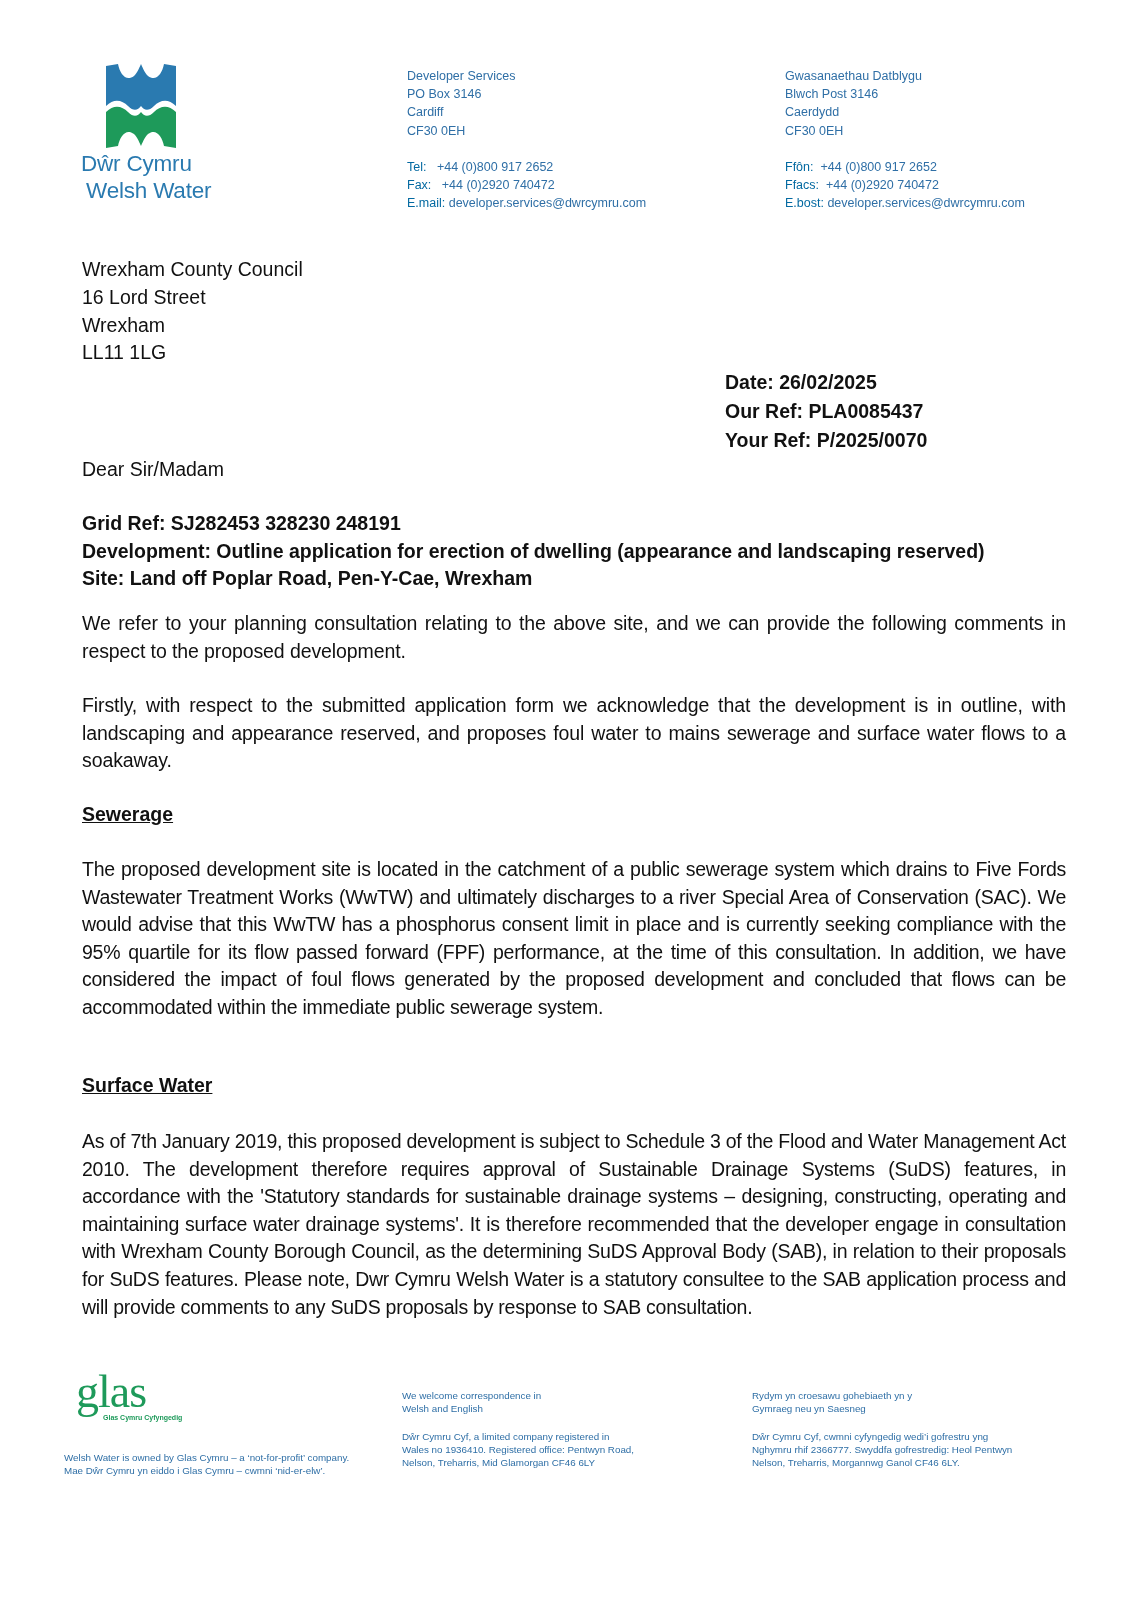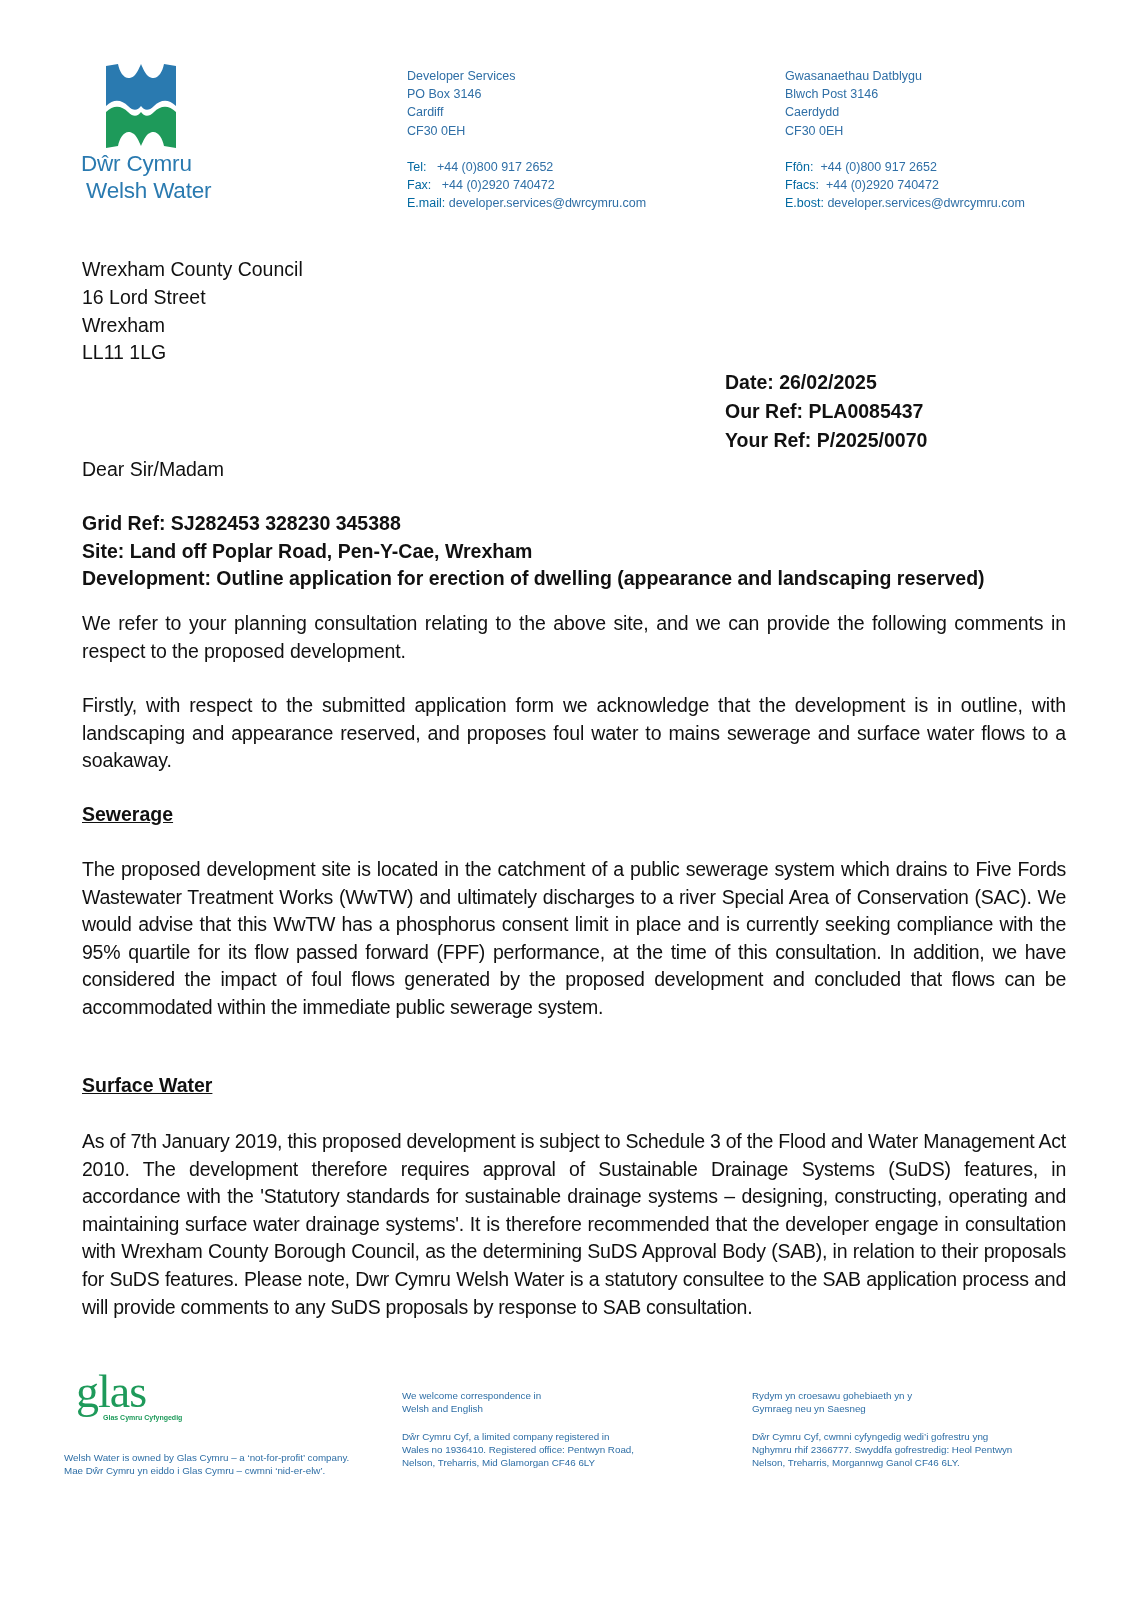--- a/index.html
+++ b/index.html
@@ -96,23 +96,23 @@
 
 <div id="refs" class="abs">
   <div>Date: 26/02/2025</div>
   <div>Our Ref: PLA0085437</div>
   <div>Your Ref: P/2025/0070</div>
 </div>
 
 <div id="salutation" class="abs letter">Dear Sir/Madam</div>
 
 <div id="subject" class="abs">
-  <div>Grid Ref: SJ282453 328230 345388</div>
+  <div>Grid Ref: SJ282453 328230 248191</div>
+  <div>Development: Outline application for erection of dwelling (appearance and landscaping reserved)</div>
   <div>Site: Land off Poplar Road, Pen-Y-Cae, Wrexham</div>
-  <div>Development: Outline application for erection of dwelling (appearance and landscaping reserved)</div>
 </div>
 
 <div id="p1" class="abs para para-wide">We refer to your planning consultation relating to the above site, and we can provide the following comments in respect to the proposed development.</div>
 <div id="p2" class="abs para para-wide">Firstly, with respect to the submitted application form we acknowledge that the development is in outline, with landscaping and appearance reserved, and proposes foul water to mains sewerage and surface water flows to a soakaway.</div>
 <div id="h-sewerage" class="abs">Sewerage</div>
 <div id="p3" class="abs para">The proposed development site is located in the catchment of a public sewerage system which drains to Five Fords Wastewater Treatment Works (WwTW) and ultimately discharges to a river Special Area of Conservation (SAC). We would advise that this WwTW has a phosphorus consent limit in place and is currently seeking compliance with the 95% quartile for its flow passed forward (FPF) performance, at the time of this consultation. In addition, we have considered the impact of foul flows generated by the proposed development and concluded that flows can be accommodated within the immediate public sewerage system.</div>
 <div id="h-surface" class="abs">Surface Water</div>
 <div id="p4" class="abs para">As of 7th January 2019, this proposed development is subject to Schedule 3 of the Flood and Water Management Act 2010. The development therefore requires approval of Sustainable Drainage Systems (SuDS) features, in accordance with the 'Statutory standards for sustainable drainage systems – designing, constructing, operating and maintaining surface water drainage systems'. It is therefore recommended that the developer engage in consultation with Wrexham County Borough Council, as the determining SuDS Approval Body (SAB), in relation to their proposals for SuDS features. Please note, Dwr Cymru Welsh Water is a statutory consultee to the SAB application process and will provide comments to any SuDS proposals by response to SAB consultation.</div>
 
 <div id="glas" class="abs">

